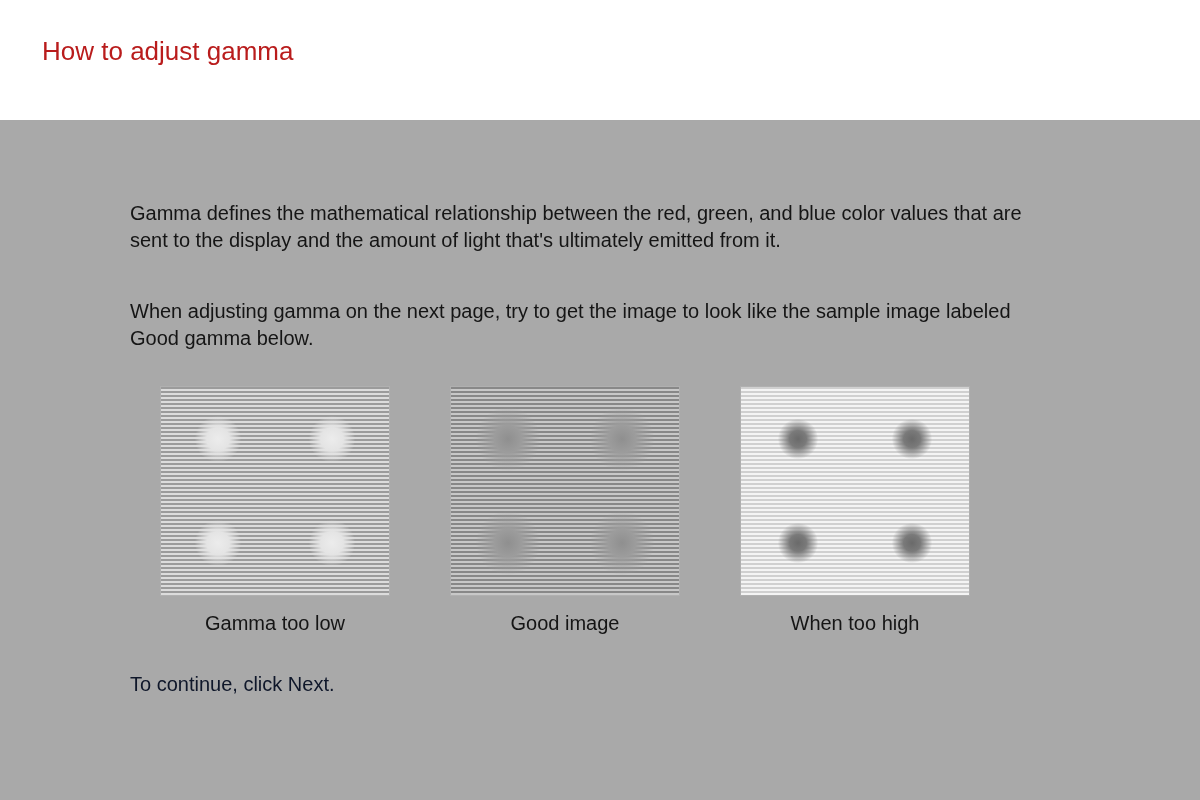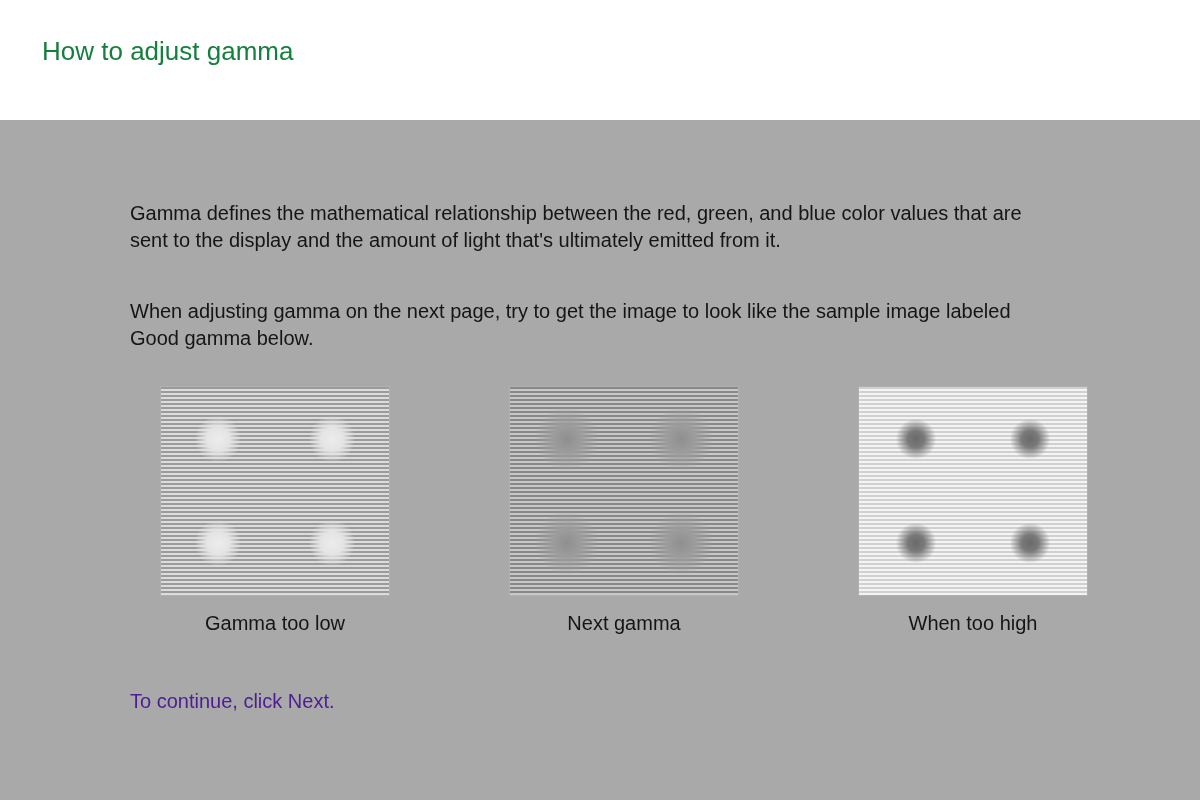--- a/index.html
+++ b/index.html
@@ -9,21 +9,21 @@
     font-family: "Segoe UI", Tahoma, Geneva, sans-serif;
     background: #ffffff;
     overflow: hidden;
   }
   .header {
     height: 120px;
     background: #ffffff;
     padding: 36px 0 0 42px;
   }
   .header-title {
-    color: #15803d;
+    color: #b91c1c;
     font-size: 26px;
     font-weight: 400;
   }
   .content-panel {
     background: #a9a9a9;
     height: 792px;
     width: 100%;
     padding: 80px 112px 0 130px;
   }
   .desc {
@@ -33,21 +33,20 @@
     max-width: 920px;
   }
   .desc + .desc {
     margin-top: 44px;
   }
   .samples-row {
     display: flex;
     gap: 60px;
     margin-top: 34px;
     margin-left: 30px;
-    justify-content: space-between;
   }
   .sample {
     display: flex;
     flex-direction: column;
     align-items: center;
     width: 230px;
   }
   .sample-img {
     width: 230px;
     height: 210px;
@@ -109,23 +108,23 @@
     width: 40px;
     height: 40px;
     background: radial-gradient(circle, #6a6a6a 0%, #7a7a7a 30%, rgba(180,180,180,0) 72%);
   }
   .sample-label {
     margin-top: 16px;
     font-size: 20px;
     color: #151515;
   }
   .continue {
-    margin-top: 55px;
+    margin-top: 38px;
     font-size: 20px;
-    color: #4c1d95;
+    color: #0f172a;
   }
 </style>
 </head>
 <body>
 
 <div class="header">
   <h1 class="header-title">How to adjust gamma</h1>
 </div>
 
 <div class="content-panel">
@@ -166,21 +165,21 @@
               <div class="dot"></div>
             </div>
           <div class="cell">
               <div class="dot"></div>
             </div>
           <div class="cell">
               <div class="dot"></div>
             </div>
         </div>
       </div>
-      <div class="sample-label">Next gamma</div>
+      <div class="sample-label">Good image</div>
     </div>
 
     <div class="sample sample-high">
       <div class="sample-img">
         <div class="dotgrid">
           <div class="cell">
               <div class="dot"></div>
             </div>
           <div class="cell">
               <div class="dot"></div>

